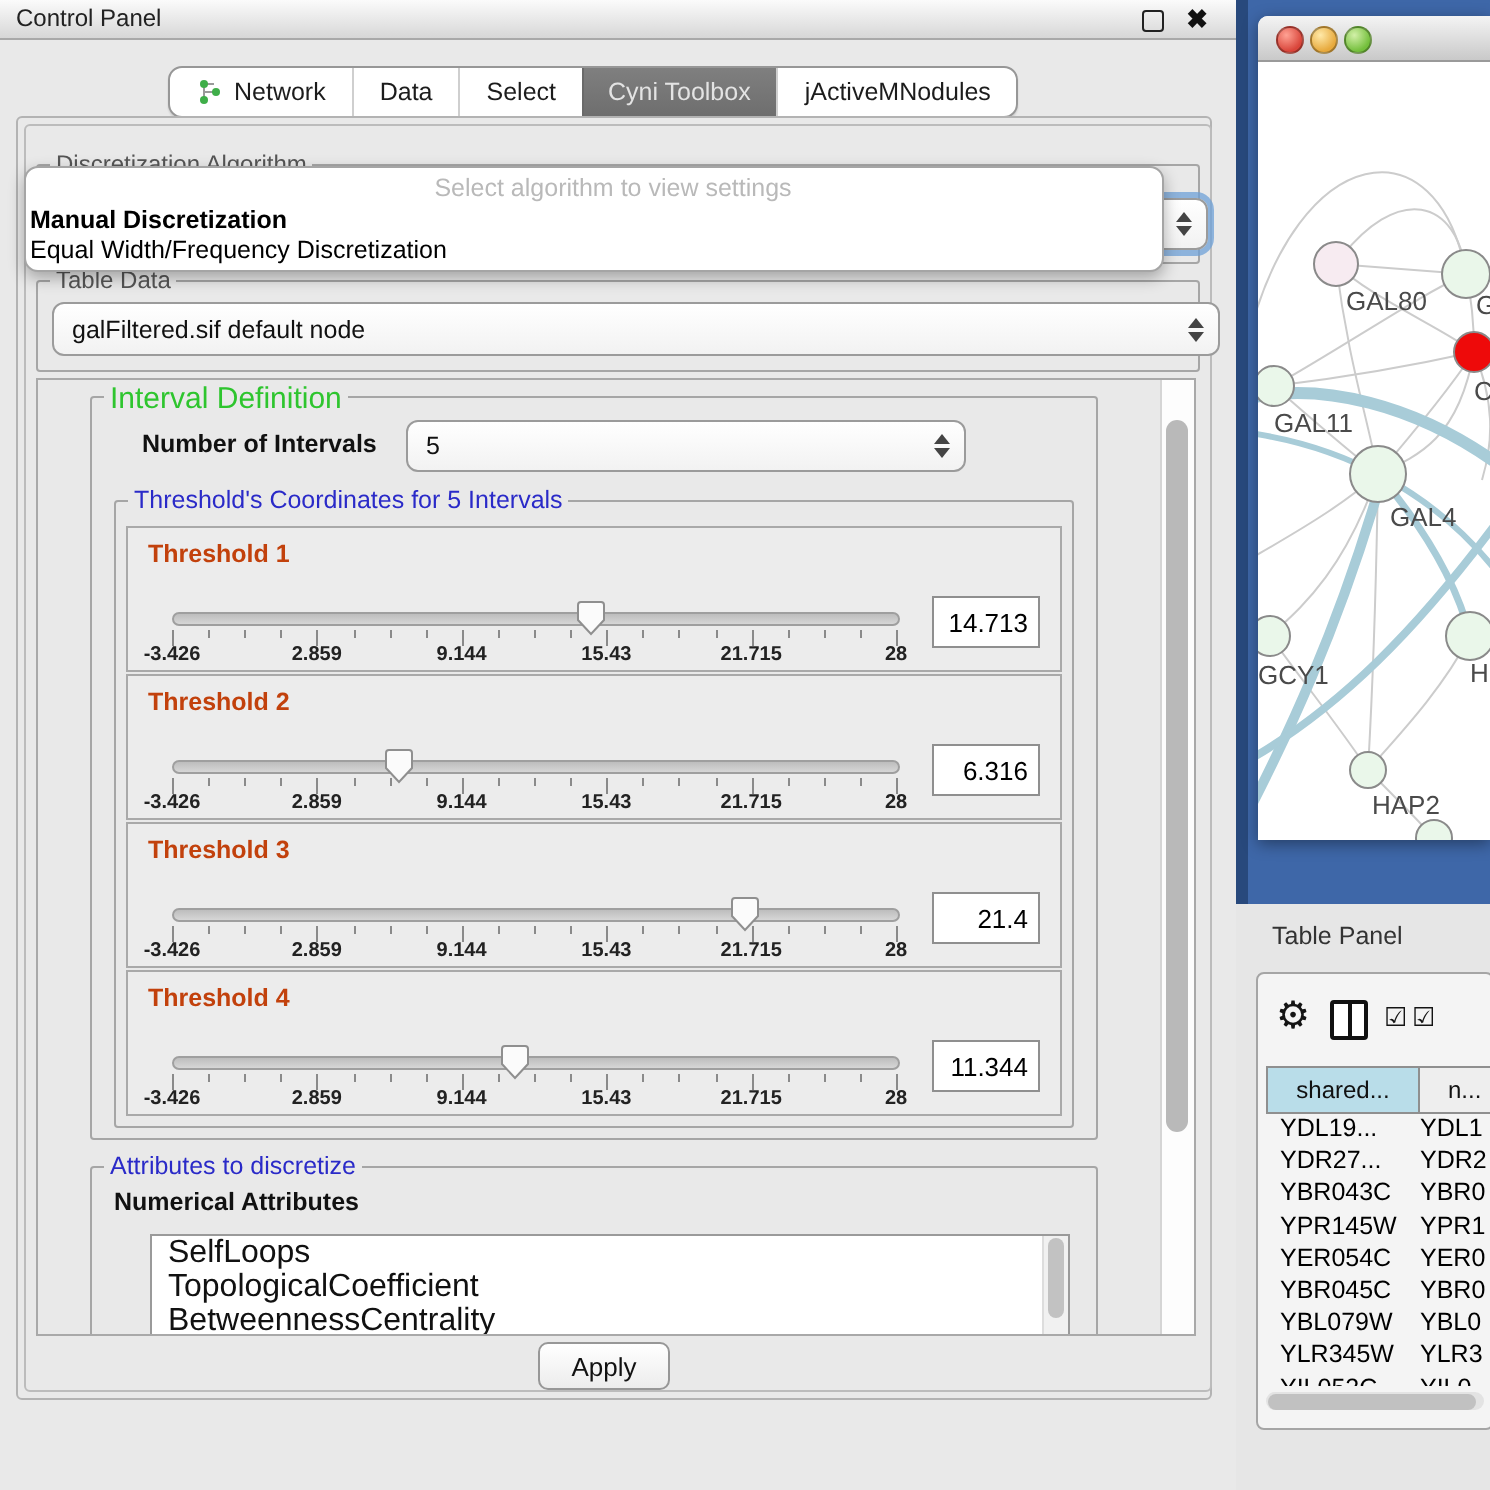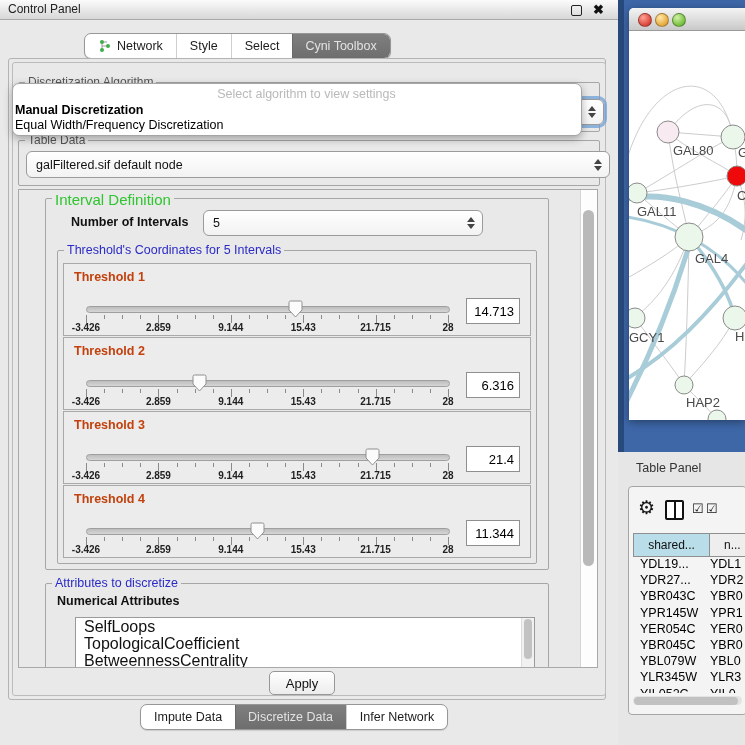--- a/index.html
+++ b/index.html
@@ -118,27 +118,30 @@
       <div class="seg">
         <span class="nicon"><svg width="13" height="14" viewBox="0 0 13 14">
             <path d="M4 3 L4 11 M4 7 L10 7 M4 3 L9 3" stroke="#9a9a9a" stroke-width="1" fill="none"></path>
             <circle cx="4" cy="3" r="2" fill="#3fae49"></circle>
             <circle cx="10" cy="7" r="2" fill="#3fae49"></circle>
             <circle cx="4" cy="11" r="2" fill="#3fae49"></circle>
           </svg></span>
         <span>Network</span>
       </div>
       <div class="seg">
-        <span>Style</span>
+        <span>Data</span>
       </div>
       <div class="seg">
         <span>Select</span>
       </div>
       <div class="seg sel">
         <span>Cyni Toolbox</span>
+      </div>
+      <div class="seg">
+        <span>jActiveMNodules</span>
       </div>
     </div>
 
   <div id="outer-panel"></div>
   <div id="inner-panel"></div>
 
   <div class="groupbox" style="left:18px;top:82px;width:580px;height:48px;">
     <span class="grouptitle">Discretization Algorithm</span>
   </div>
   <div class="combo" id="algo-combo" style="left:26px;top:99px;width:558px;height:24px;">
@@ -364,31 +367,20 @@
 
     <div id="vscroll">
         <div class="thumb"></div>
       </div>
   </div>
 
   <div id="apply-btn">
     <span>Apply</span>
   </div>
 
-  <div class="segbar" id="bottom-tabs" style="left:140px;top:704px;">
-      <div class="seg">
-        <span>Impute Data</span>
-      </div>
-      <div class="seg sel">
-        <span>Discretize Data</span>
-      </div>
-      <div class="seg">
-        <span>Infer Network</span>
-      </div>
-    </div>
 </div>
 
 <div id="right-panel">
   <div id="desk-blue"></div>
   <div id="desk-edge"></div>
 
   <div id="net-window">
     <div id="net-titlebar">
       <span class="light" style="left:9px;background:radial-gradient(circle at 35% 30%,#ffa294,#d9453a 70%);"></span>
       <span class="light" style="left:26px;background:radial-gradient(circle at 35% 30%,#ffe9a8,#e7a93c 70%);"></span>

